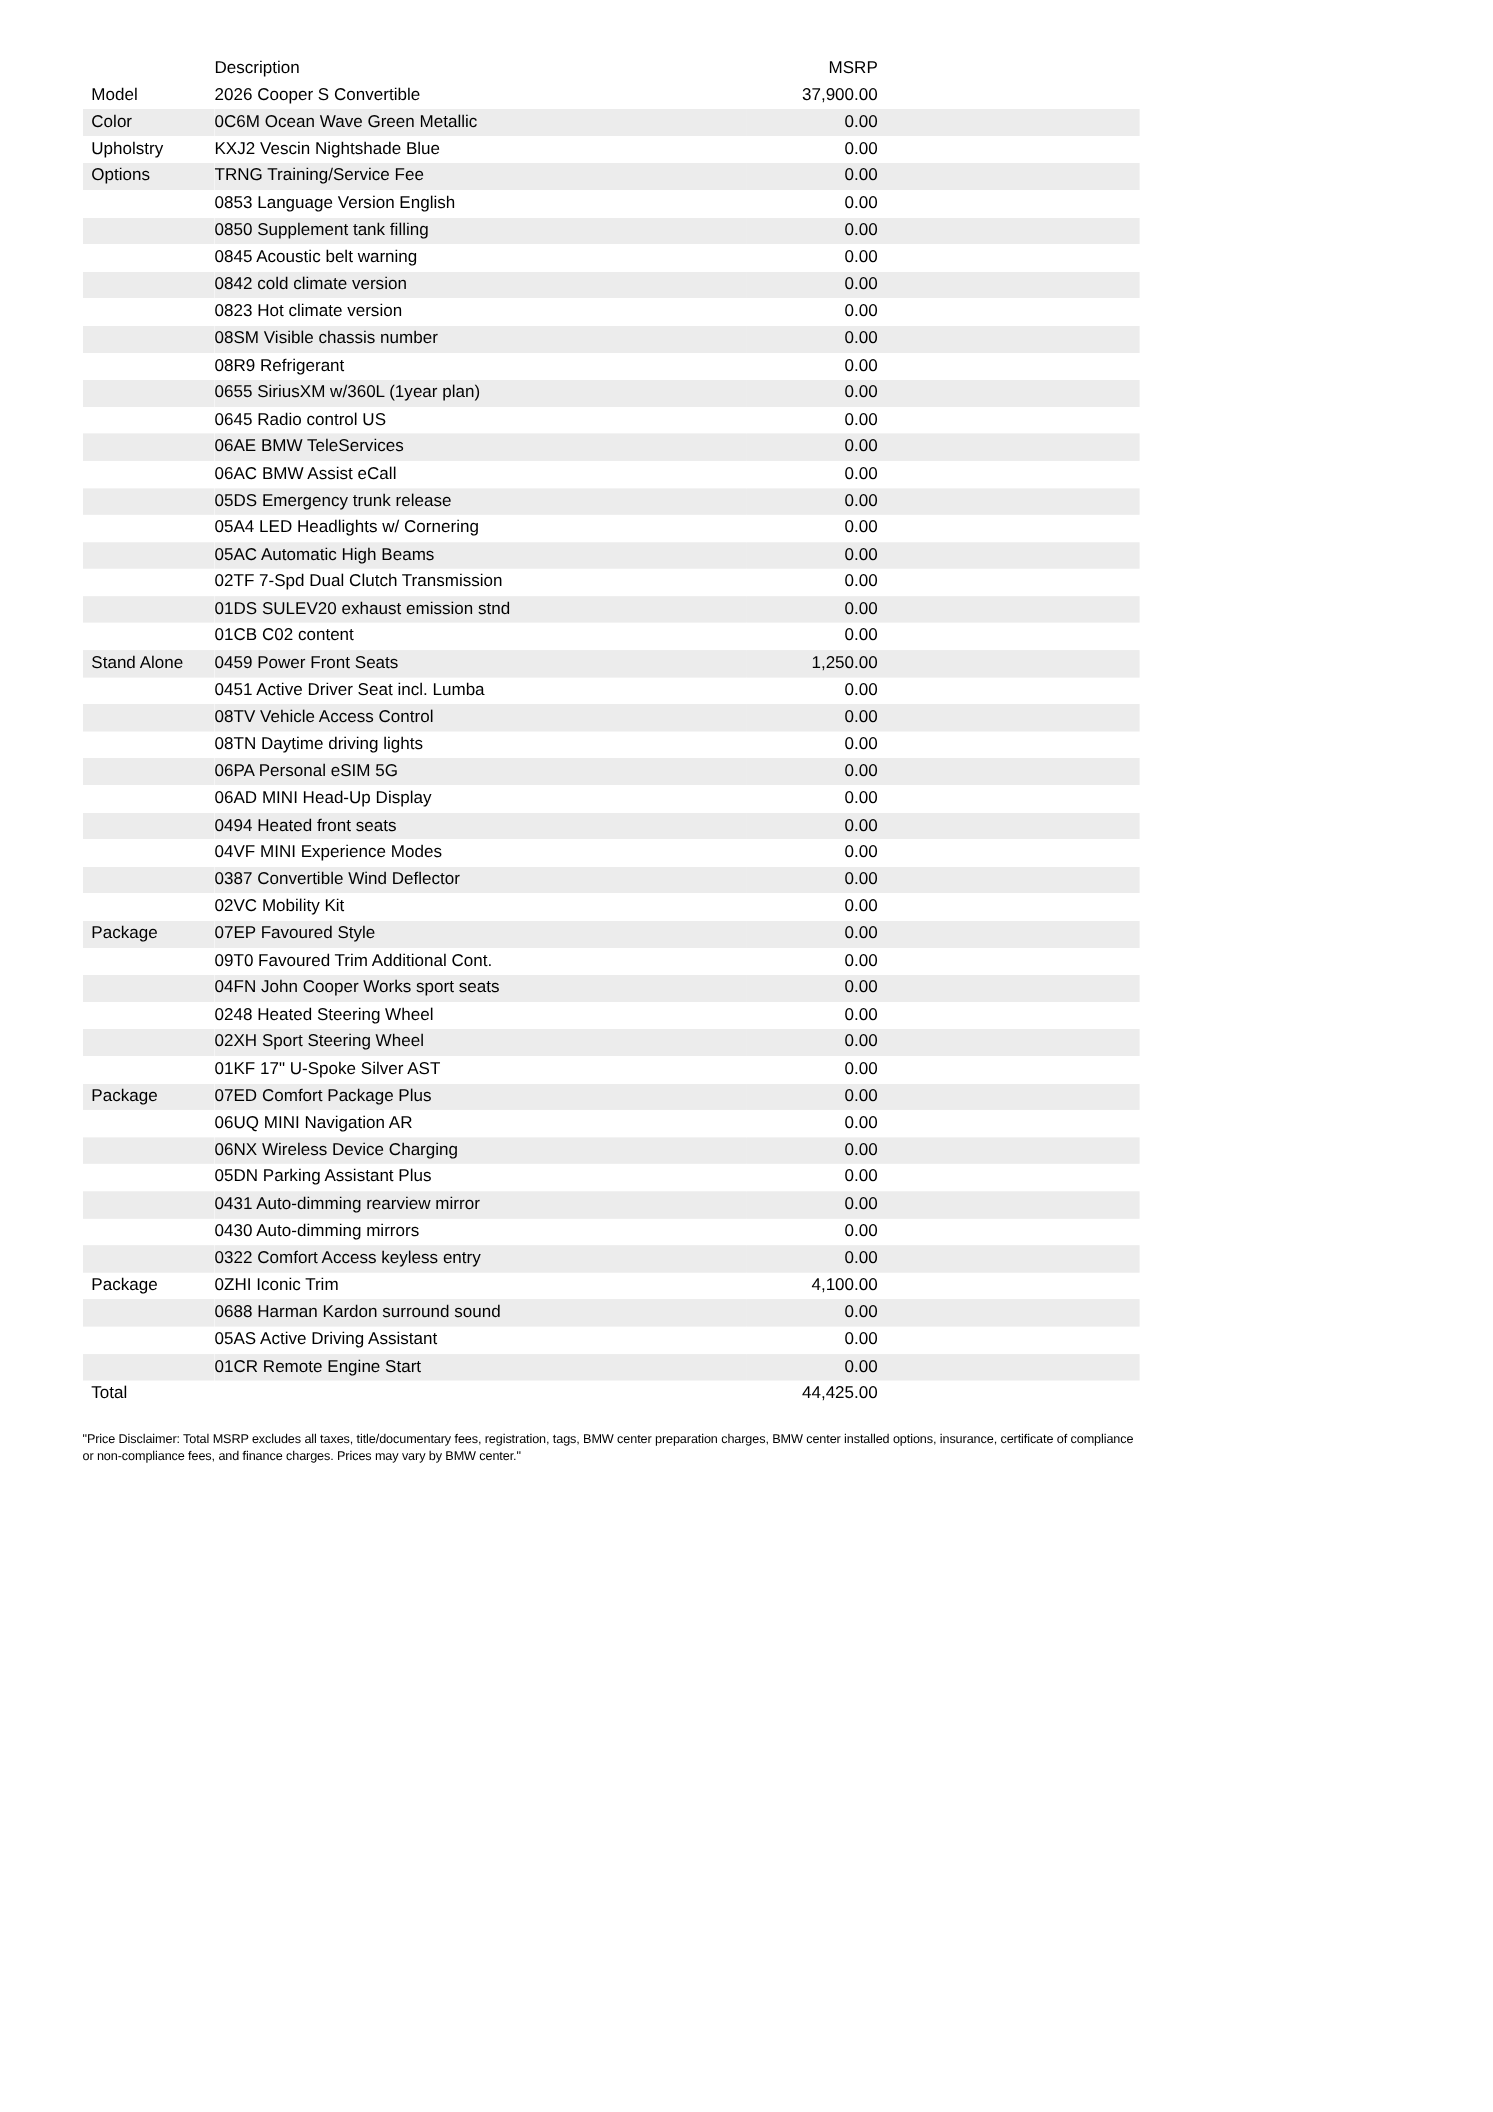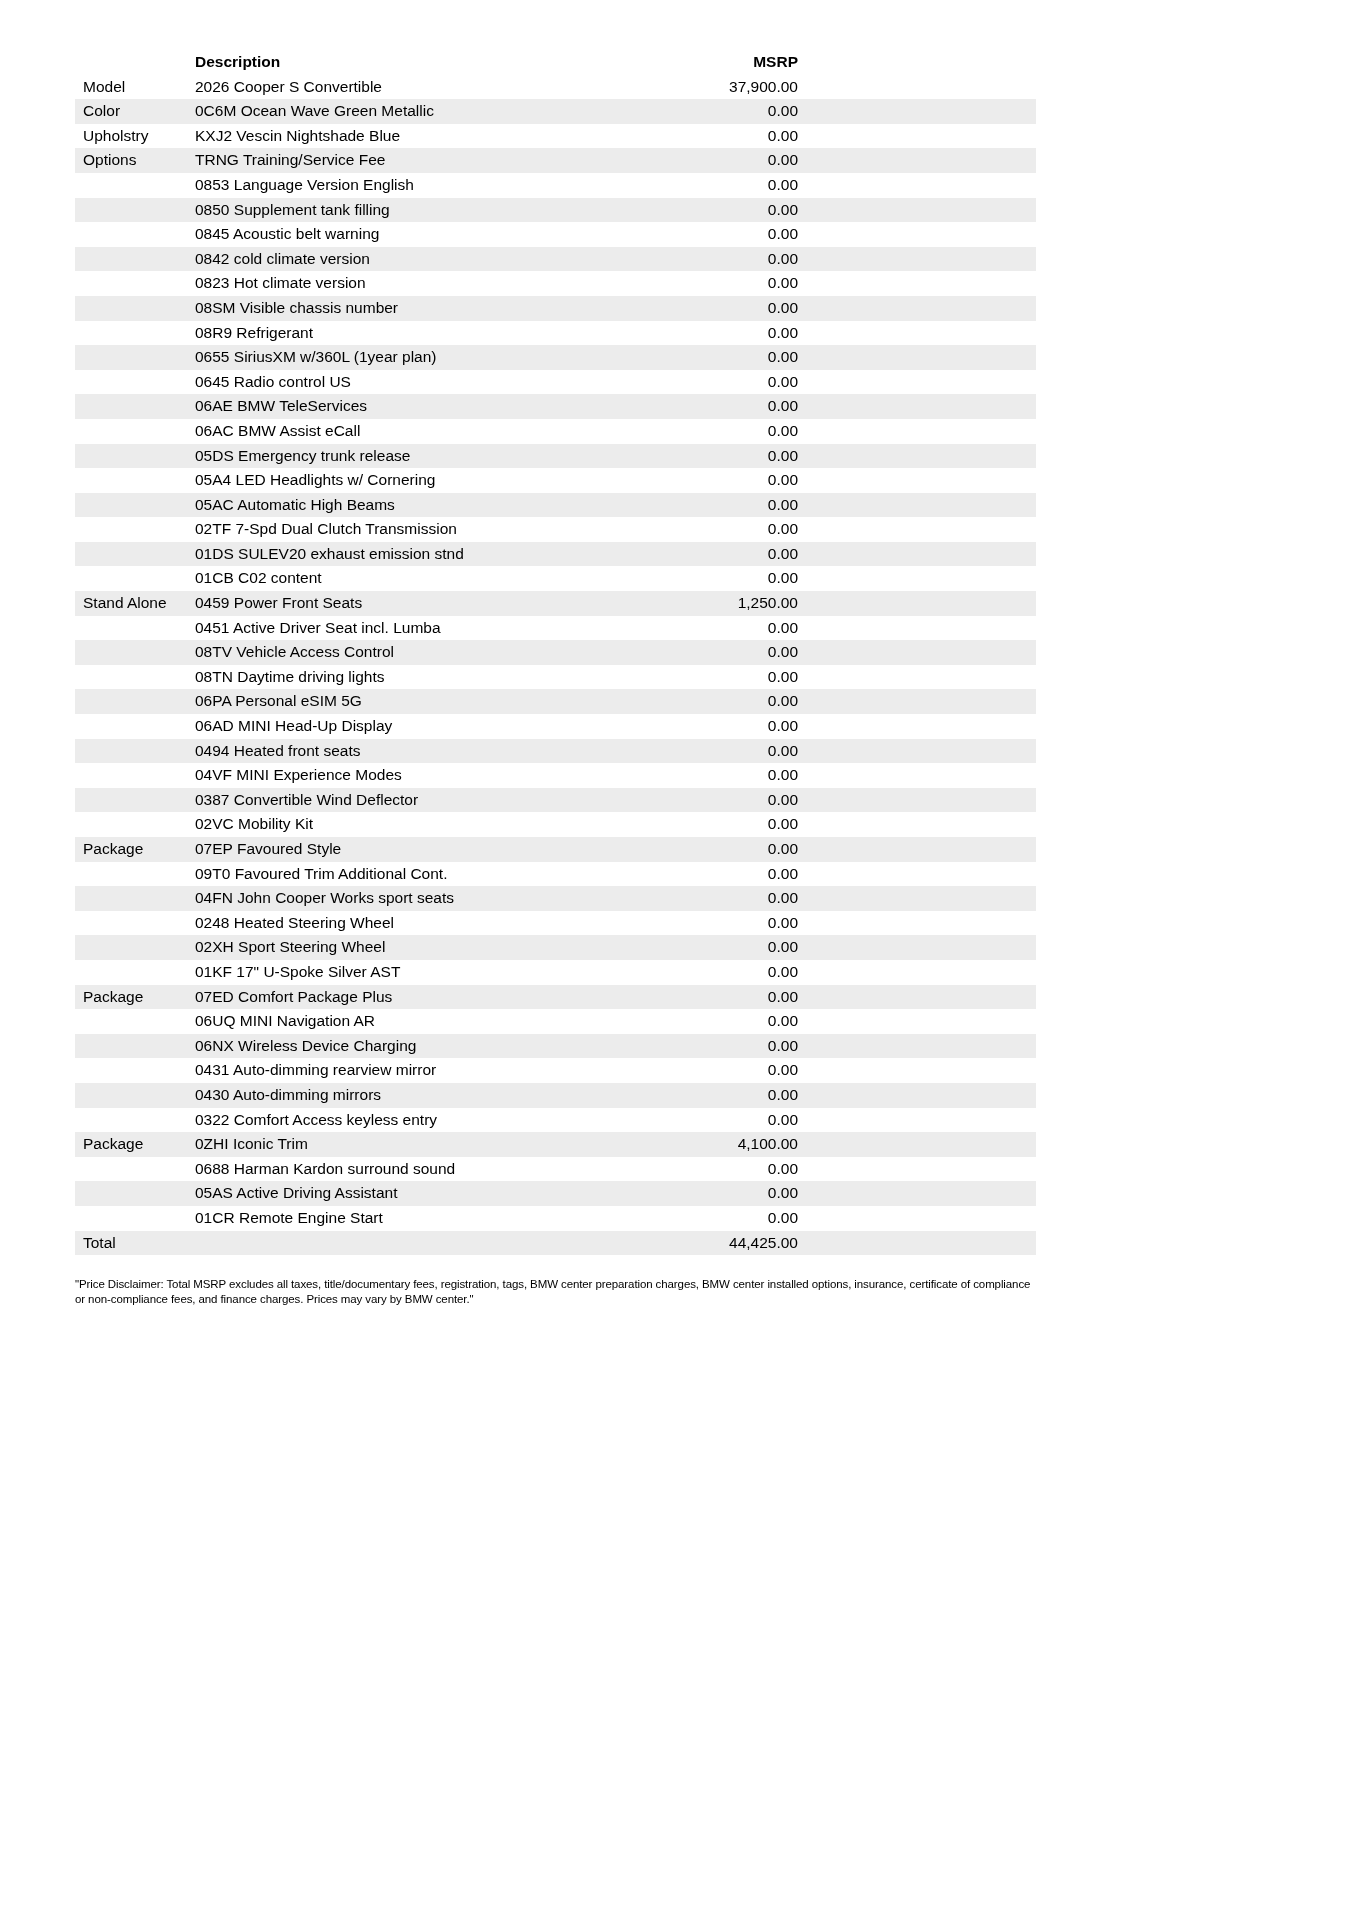--- a/index.html
+++ b/index.html
@@ -29,21 +29,21 @@
     font-size: 15.5px;
     line-height: 24.6px;
     height: 24.6px;
     padding: 0;
     white-space: nowrap;
     overflow: hidden;
     vertical-align: middle;
     font-weight: normal;
     text-align: left;
   }
-  thead th { font-weight: bold; margin-left: 19px; }
+  thead th { font-weight: normal; margin-left: 19px; }
   td.cell-category, th.cell-category { padding-left: 8px; }
   td.cell-msrp, th.cell-msrp {
     text-align: right;
     padding-right: 238px;
   }
   tbody tr:nth-child(even) { background: #ececec; }
   .disclaimer {
     margin-top: 22px;
     width: 961px;
     font-size: 11.5px;
@@ -266,20 +266,25 @@
           <td class="cell-description">06UQ MINI Navigation AR</td>
           <td class="cell-msrp">0.00</td>
         </tr>
         <tr>
           <td class="cell-category"></td>
           <td class="cell-description">06NX Wireless Device Charging</td>
           <td class="cell-msrp">0.00</td>
         </tr>
         <tr>
           <td class="cell-category"></td>
+          <td class="cell-description">05DN Parking Assistant Plus</td>
+          <td class="cell-msrp">0.00</td>
+        </tr>
+        <tr>
+          <td class="cell-category"></td>
           <td class="cell-description">0431 Auto-dimming rearview mirror</td>
           <td class="cell-msrp">0.00</td>
         </tr>
         <tr>
           <td class="cell-category"></td>
           <td class="cell-description">0430 Auto-dimming mirrors</td>
           <td class="cell-msrp">0.00</td>
         </tr>
         <tr>
           <td class="cell-category"></td>

